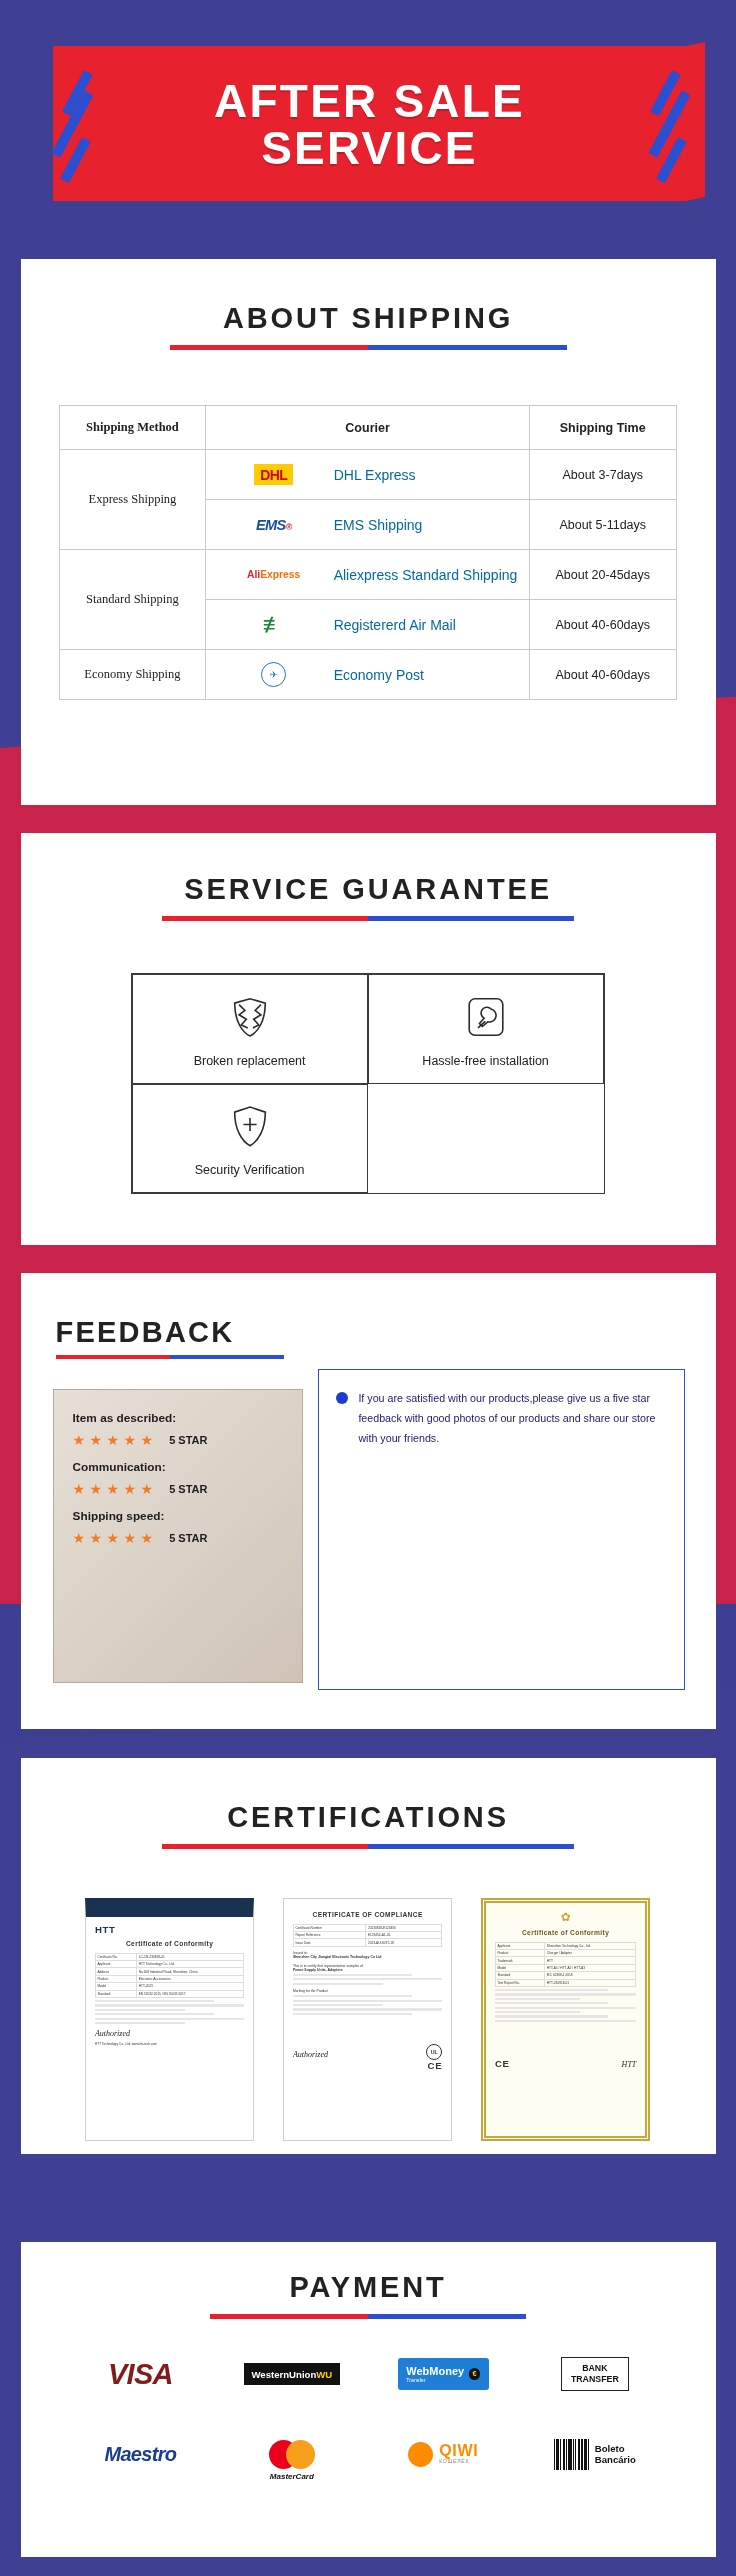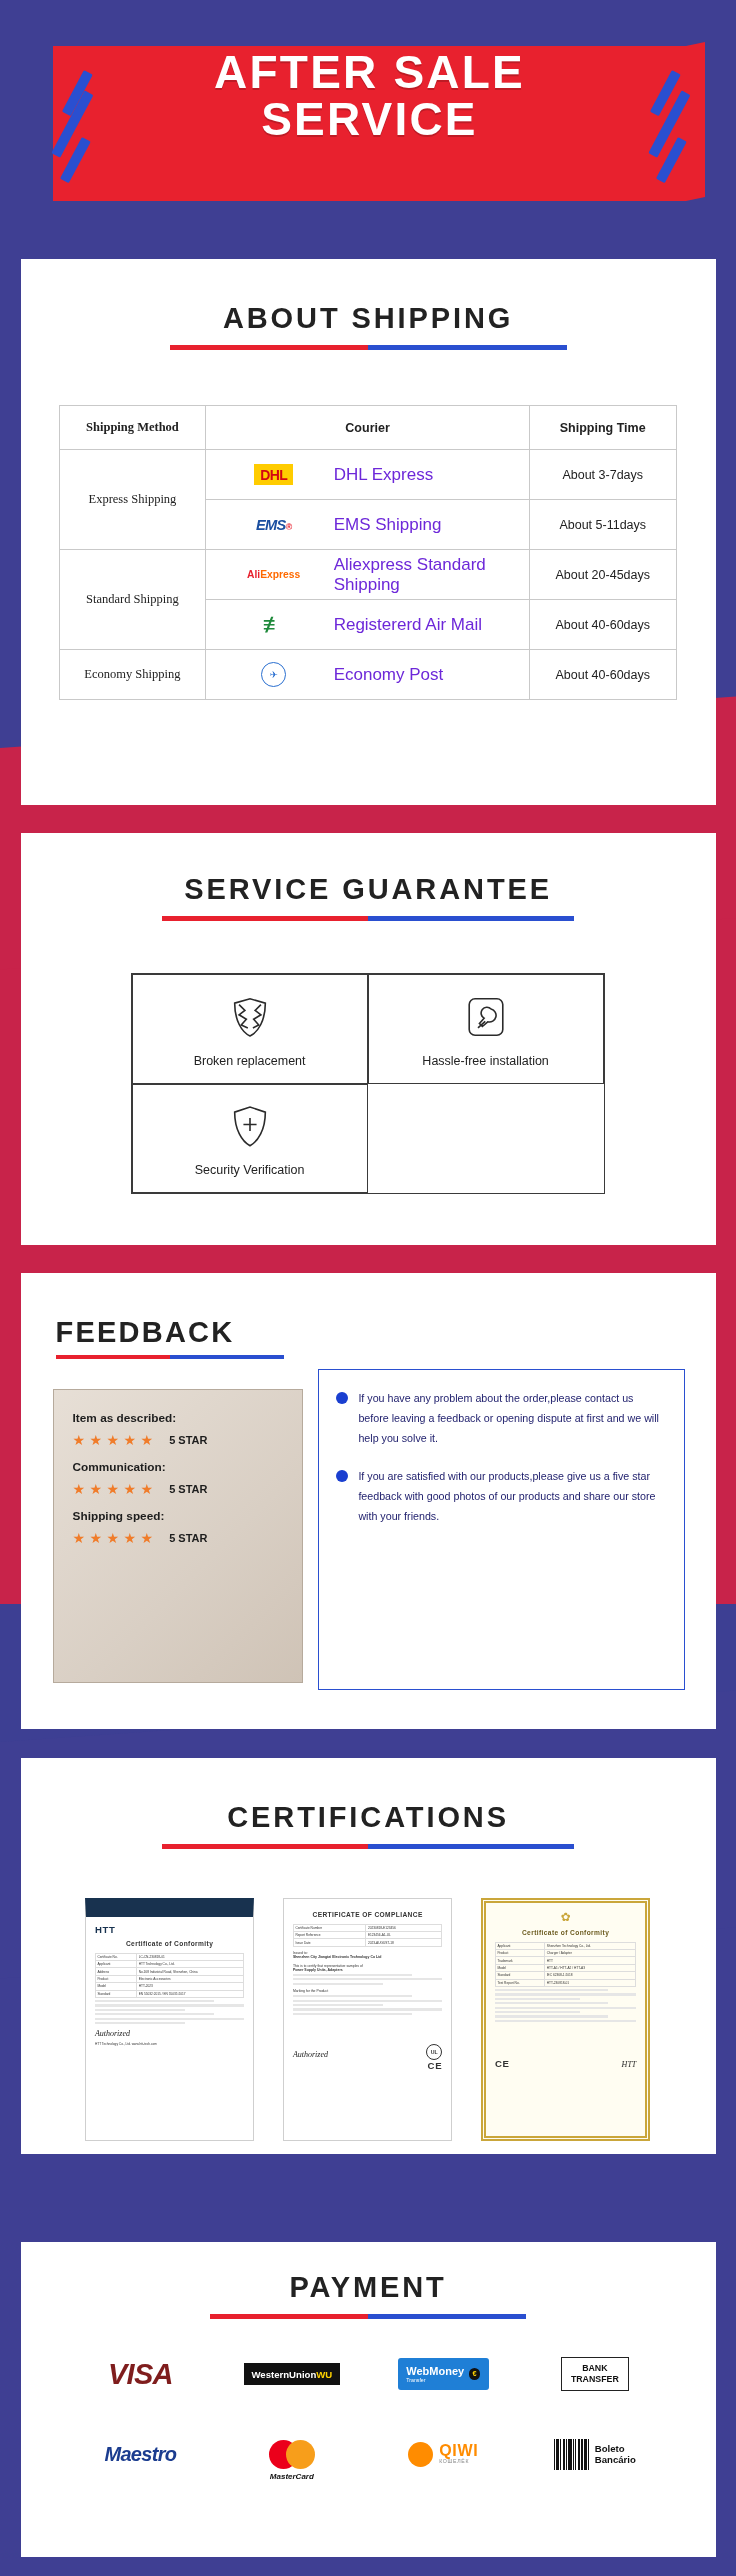--- a/index.html
+++ b/index.html
@@ -31,21 +31,21 @@
     box-shadow:0 0 0 0 transparent;
   }
   .hdr-red:after{
     content:""; position:absolute; right:-19px; top:0; width:19px; height:155px;
     background:#e8212e; transform:skewY(-12deg); transform-origin:left top;
   }
   .hdr-title {
     position:absolute; left:53px; top:49px; width:633px; height:151px;
     color:#ffffff; text-align:center;
     font-weight:bold; font-size:46px; letter-spacing:2.2px; line-height:1.02;
-    display:flex; flex-direction:column; align-items:center; 
+    display:flex; flex-direction:column; align-items:center; justify-content:center;
     text-shadow:0 2.2px 0 rgba(0,0,0,.18);
   }
   .hdr-title span { display:block; }
   .slash { position:absolute; background:#2a4fd0; height:10.3px; border-radius:1.5px; transform:rotate(-62deg); }
   .s1 { left:54px;  top:88px; width:47px; }
   .s2 { left:37px;  top:119px; width:71px; }
   .s3 { left:52px;  top:155px; width:47px; }
   .s4 { left:642px; top:88px; width:47px; }
   .s5 { left:634px; top:119px; width:71px; }
   .s6 { left:648px; top:155px; width:47px; }
@@ -74,21 +74,21 @@
   }
   table.ship th, table.ship td {
     border:0.7px solid #c9c9c9; padding:0 7.4px; height:50px; vertical-align:middle;
   }
   table.ship th { font-weight:bold; font-size:12.5px; text-align:center; height:44px; }
   .col-m { width:147px; text-align:center;font-family:Liberation Serif, serif; }
   .col-c { width:324px; }
   .col-t { width:147px; text-align:center; }
   .courier-cell { display:flex; align-items:center; gap:19px; padding-left:19px; }
   .logo-box { width:82px; flex:0 0 82px; display:flex; align-items:center; justify-content:center; }
-  .courier-name { font-size:17px; color:#6d28d9; }
+  .courier-name { font-size:14px; color:#0369a1; }
 
   
   .lg-dhl { background:#ffcc00; color:#d40511; font-weight:bold; 
             font-size:14px; padding:2.2px 5.9px; letter-spacing:-0.7px; }
   .lg-ems { color:#1b4fa0; font-weight:bold; font-style:italic; font-size:14.7px; letter-spacing:-0.7px; }
   .lg-ems i { color:#e8212e; font-style:normal; font-size:8.8px; }
   .lg-ali { font-size:10.3px; font-weight:bold; }
   .lg-ali .a { color:#e8212e; } .lg-ali .b { color:#ff6a00; }
   .lg-rar { color:#1f8a3b; font-size:22px; font-weight:bold; line-height:1; }
   .lg-post { width:25px; height:25px; border-radius:50%; background:#fff; border:1.5px solid #2a6fd0;
@@ -377,24 +377,20 @@
           <span class="st">★</span>
           <span class="st">★</span>
         <span class="sc">5 STAR</span>
       </div>
     </div>
   </div>
 
   <div class="fb-right">
     <div class="fb-item">
       <span class="fb-bullet"></span>
-      <span class="fb-text">If you have any problem about the order,please contact us before leaving a feedback or opening dispute at first and we will help you solve it.</span>
-    </div>
-    <div class="fb-item">
-      <span class="fb-bullet"></span>
       <span class="fb-text">If you are satisfied with our products,please give us a five star feedback with good photos of our products and share our store with your friends.</span>
     </div>
   </div>
 </div>
 
 <div class="card" id="certs">
   <div class="sec-title">CERTIFICATIONS</div>
   <div class="rule">
     <div class="r-red"></div>
       <div class="r-blue"></div>

